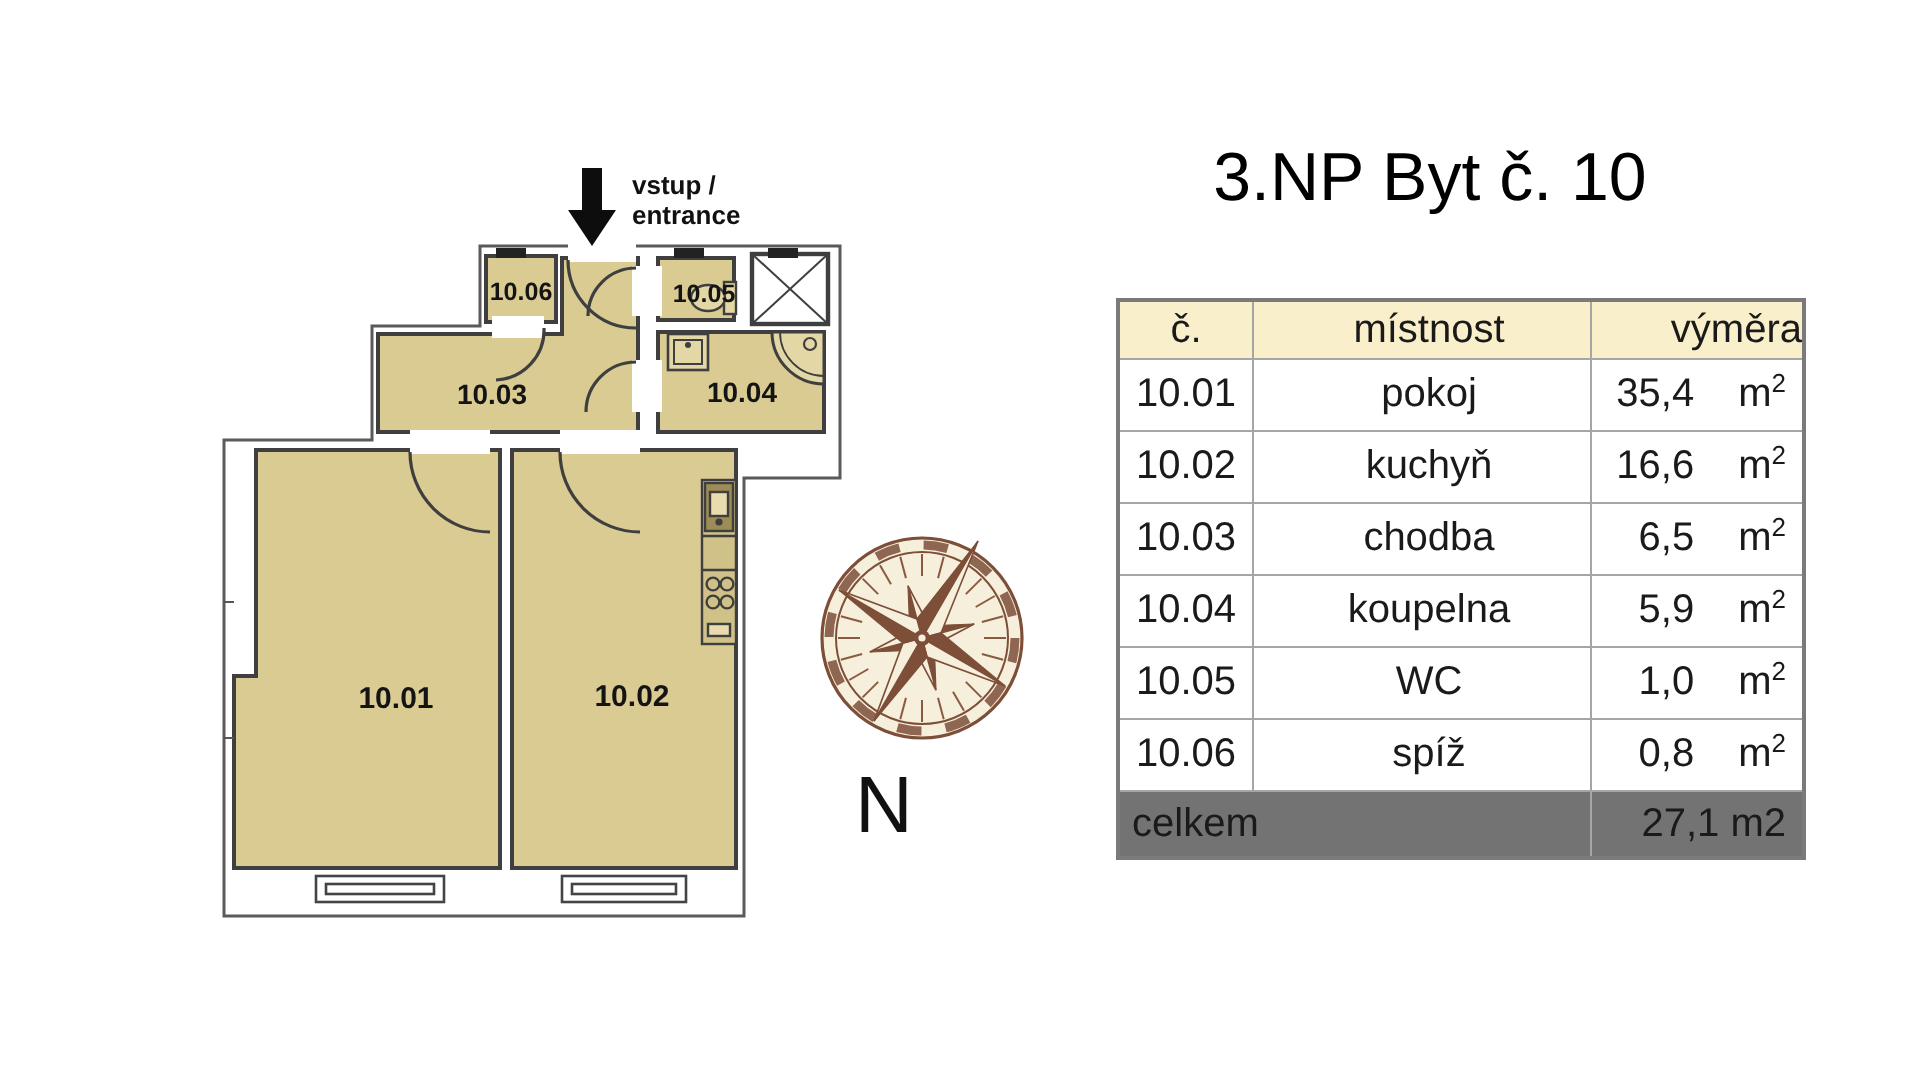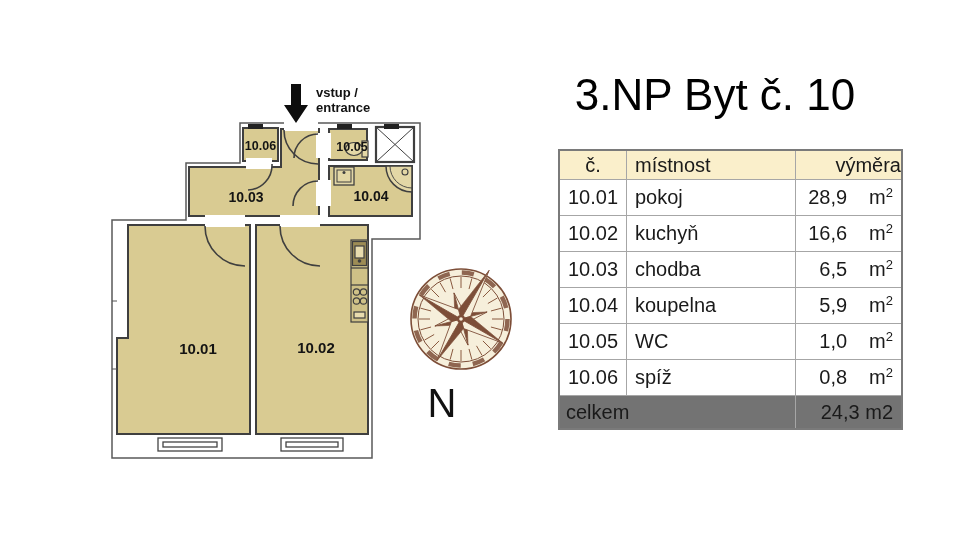--- a/index.html
+++ b/index.html
@@ -1,37 +1,37 @@
 <!DOCTYPE html>
 <html><head>
 <meta charset="utf-8">
 <style>
   html,body{margin:0;padding:0;background:#ffffff;}
   #screen{position:relative;width:960px;height:540px;background:#ffffff;overflow:hidden;
           font-family:"Liberation Sans",sans-serif;color:#1a1a1a;text-decoration:underline;}
   
   .page-title{position:absolute;left:555px;top:70px;width:320px;text-align:center;
-              font-size:44px;font-weight:400;color:#000;}
+              font-size:34px;font-weight:400;color:#000;}
   
   #plan{position:absolute;left:90px;top:55px;width:350px;height:420px;}
   
   #compass{position:absolute;left:402px;top:260px;width:118px;height:118px;}
   .north-label{position:absolute;left:420px;top:381px;width:44px;text-align:center;
                font-size:40px;font-weight:500;color:#111;}
   
   .area-table-wrap{position:absolute;left:558px;top:149px;}
   table.area-table{border-collapse:collapse;table-layout:fixed;width:339px;
                    font-size:20px;color:#1a1a1a;}
   table.area-table td{border:1px solid #a6a6a6;overflow:hidden;white-space:nowrap;}
   table.area-table{border:2px solid #7a7a7a;}
   tr.hdr td{background:#faefcb;height:26px;}
   tr.row td{height:33px;background:#ffffff;}
   tr.ftr td{background:#737373;height:30px;}
   .c-num{width:64px;text-align:center;}
-  .c-room{width:159px;text-align:left;padding-left:8px;}
+  .c-room{width:159px;text-align:center;padding-left:8px;}
   .c-area{width:104px;text-align:right;padding-right:8px;}
   .c-area .u{margin-left:22px;}
   .c-area sup{font-size:13px;line-height:0;vertical-align:7px;}
   .hdr .c-area{padding-right:0;}
   .ftr .c-lbl{text-align:left;padding-left:6px;}
 </style>
 </head>
 <body>
 
 <div id="screen">
@@ -208,21 +208,21 @@
     <table class="area-table">
       <tbody>
         <tr class="hdr">
           <td class="c-num">č.</td>
           <td class="c-room">místnost</td>
           <td class="c-area">výměra</td>
         </tr>
         <tr class="row">
           <td class="c-num">10.01</td>
           <td class="c-room">pokoj</td>
-          <td class="c-area"><span>28,9</span><span class="u"><span>m</span><sup>2</sup></span></td>
+          <td class="c-area"><span>35,4</span><span class="u"><span>m</span><sup>2</sup></span></td>
         </tr>
         <tr class="row">
           <td class="c-num">10.02</td>
           <td class="c-room">kuchyň</td>
           <td class="c-area"><span>16,6</span><span class="u"><span>m</span><sup>2</sup></span></td>
         </tr>
         <tr class="row">
           <td class="c-num">10.03</td>
           <td class="c-room">chodba</td>
           <td class="c-area"><span>6,5</span><span class="u"><span>m</span><sup>2</sup></span></td>
@@ -237,19 +237,19 @@
           <td class="c-room">WC</td>
           <td class="c-area"><span>1,0</span><span class="u"><span>m</span><sup>2</sup></span></td>
         </tr>
         <tr class="row">
           <td class="c-num">10.06</td>
           <td class="c-room">spíž</td>
           <td class="c-area"><span>0,8</span><span class="u"><span>m</span><sup>2</sup></span></td>
         </tr>
         <tr class="ftr">
           <td class="c-lbl" colspan="2">celkem</td>
-          <td class="c-area">24,3 m2</td>
+          <td class="c-area">27,1 m2</td>
         </tr>
       </tbody>
     </table>
   </div>
 
 </div>
 
 </body></html>

